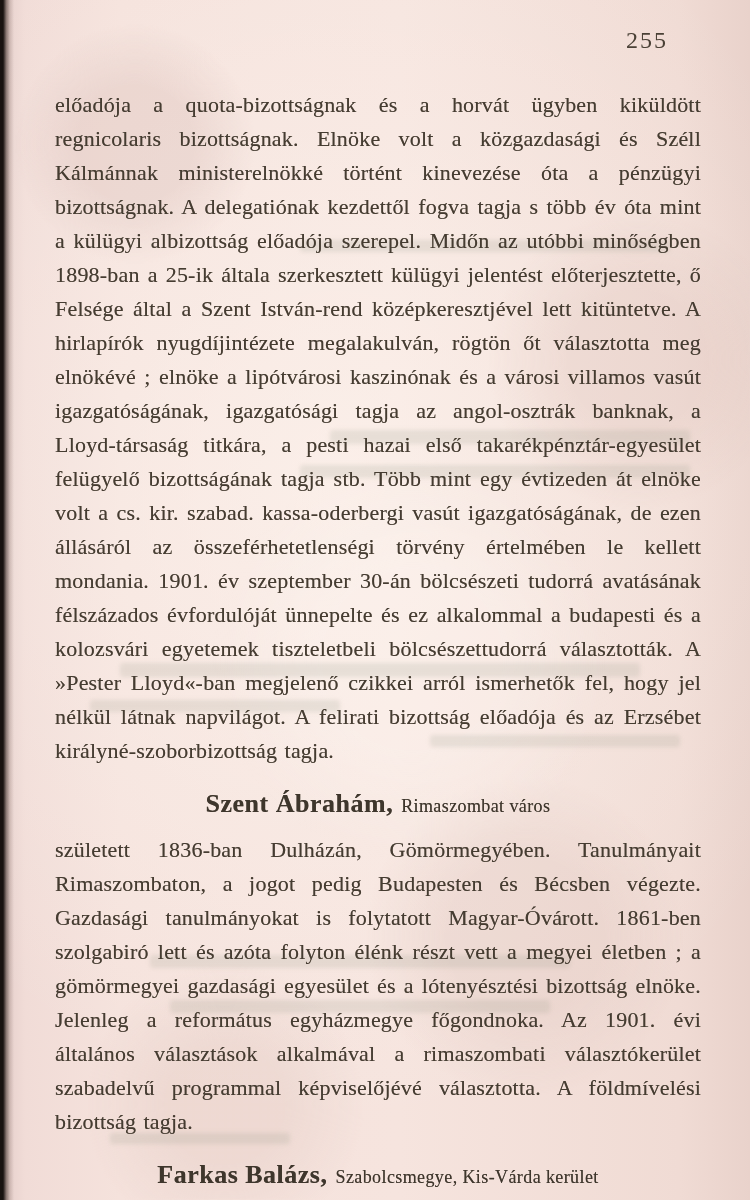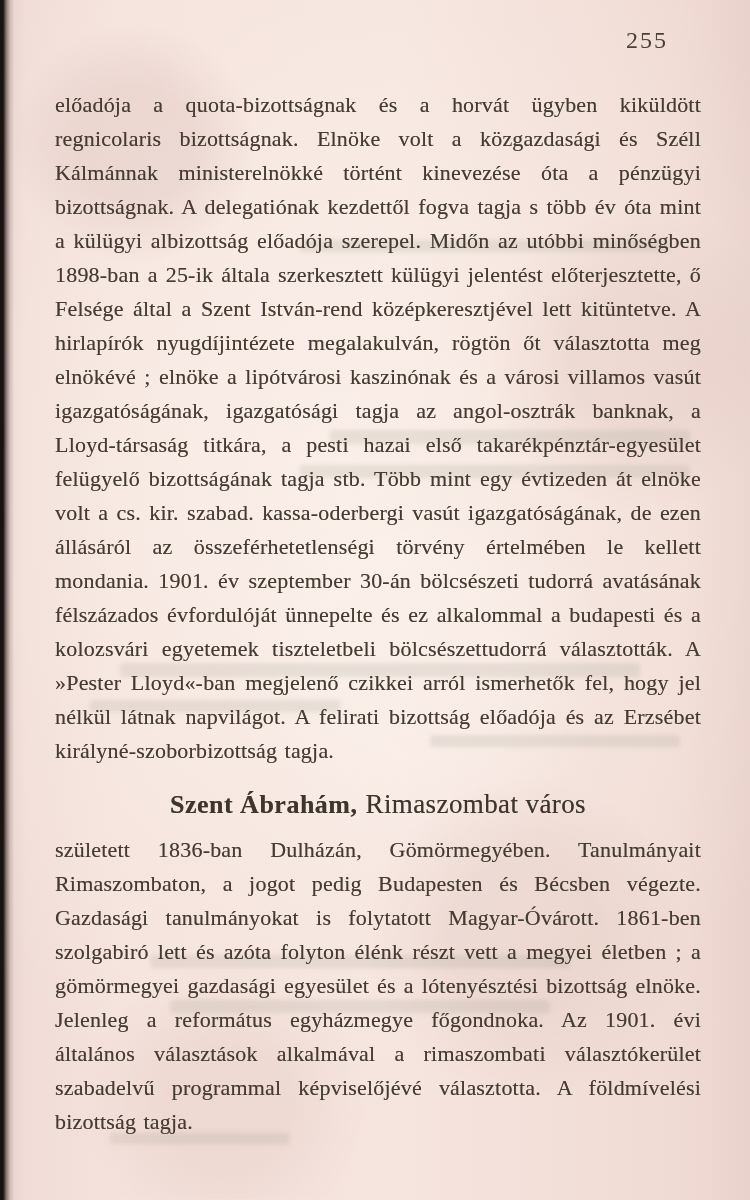--- a/index.html
+++ b/index.html
@@ -81,21 +81,21 @@
     color:#3e362c;
     text-shadow:0 0 0.5px rgba(62,54,44,0.6);
   }
   h2 .entry-name{
     font-weight:bold;
     font-size:26px;
     letter-spacing:0.5px;
     margin-right:8px;
   }
   h2 .entry-district{
-    font-size:27px;
+    font-size:18px;
     letter-spacing:0.4px;
   }
 </style>
 </head>
 <body>
 
 <div class="scan-page">
 
   <div class="left-edge"></div>
   <div class="paper-mottle"></div>
@@ -115,16 +115,19 @@
   <main class="text-block">
 
     <p class="body-par">előadója a quota-bizottságnak és a horvát ügyben kiküldött regnicolaris bizottságnak. Elnöke volt a közgazdasági és Széll Kálmánnak ministerelnökké történt kinevezése óta a pénzügyi bizottságnak. A delegatiónak kezdettől fogva tagja s több év óta mint a külügyi albizottság előadója szerepel. Midőn az utóbbi minőségben 1898-ban a 25-ik általa szerkesztett külügyi jelentést előterjesztette, ő Felsége által a Szent István-rend középkeresztjével lett kitüntetve. A hirlapírók nyugdíjintézete megalakulván, rögtön őt választotta meg elnökévé ; elnöke a lipótvárosi kaszinónak és a városi villamos vasút igazgatóságának, igazgatósági tagja az angol-osztrák banknak, a Lloyd-társaság titkára, a pesti hazai első takarékpénztár-egyesület felügyelő bizottságának tagja stb. Több mint egy évtizeden át elnöke volt a cs. kir. szabad. kassa-oderbergi vasút igazgatóságának, de ezen állásáról az összeférhetetlenségi törvény értelmében le kellett mondania. 1901. év szeptember 30-án bölcsészeti tudorrá avatásának félszázados évfordulóját ünnepelte és ez alkalommal a budapesti és a kolozsvári egyetemek tiszteletbeli bölcsészettudorrá választották. A »Pester Lloyd«-ban megjelenő czikkei arról ismerhetők fel, hogy jel nélkül látnak napvilágot. A felirati bizottság előadója és az Erzsébet királyné-szoborbizottság tagja.</p>
 
     <h2 class="entry-heading">
       <span class="entry-name">Szent Ábrahám,</span><span class="entry-district">Rimaszombat város</span>
     </h2>
 
     <p class="body-par">született 1836-ban Dulházán, Gömörmegyében. Tanulmányait Rimaszombaton, a jogot pedig Budapesten és Bécsben végezte. Gazdasági tanulmányokat is folytatott Magyar-Óvárott. 1861-ben szolgabiró lett és azóta folyton élénk részt vett a megyei életben ; a gömörmegyei gazdasági egyesület és a lótenyésztési bizottság elnöke. Jelenleg a református egyházmegye főgondnoka. Az 1901. évi általános választások alkalmával a rimaszombati választókerület szabadelvű programmal képviselőjévé választotta. A földmívelési bizottság tagja.</p>
 
+    <h2 class="entry-heading">
+      <span class="entry-name">Farkas Balázs,</span><span class="entry-district">Szabolcsmegye, Kis-Várda kerület</span>
+    </h2>
 
 
   </main>
 </div>
 
 </body></html>

